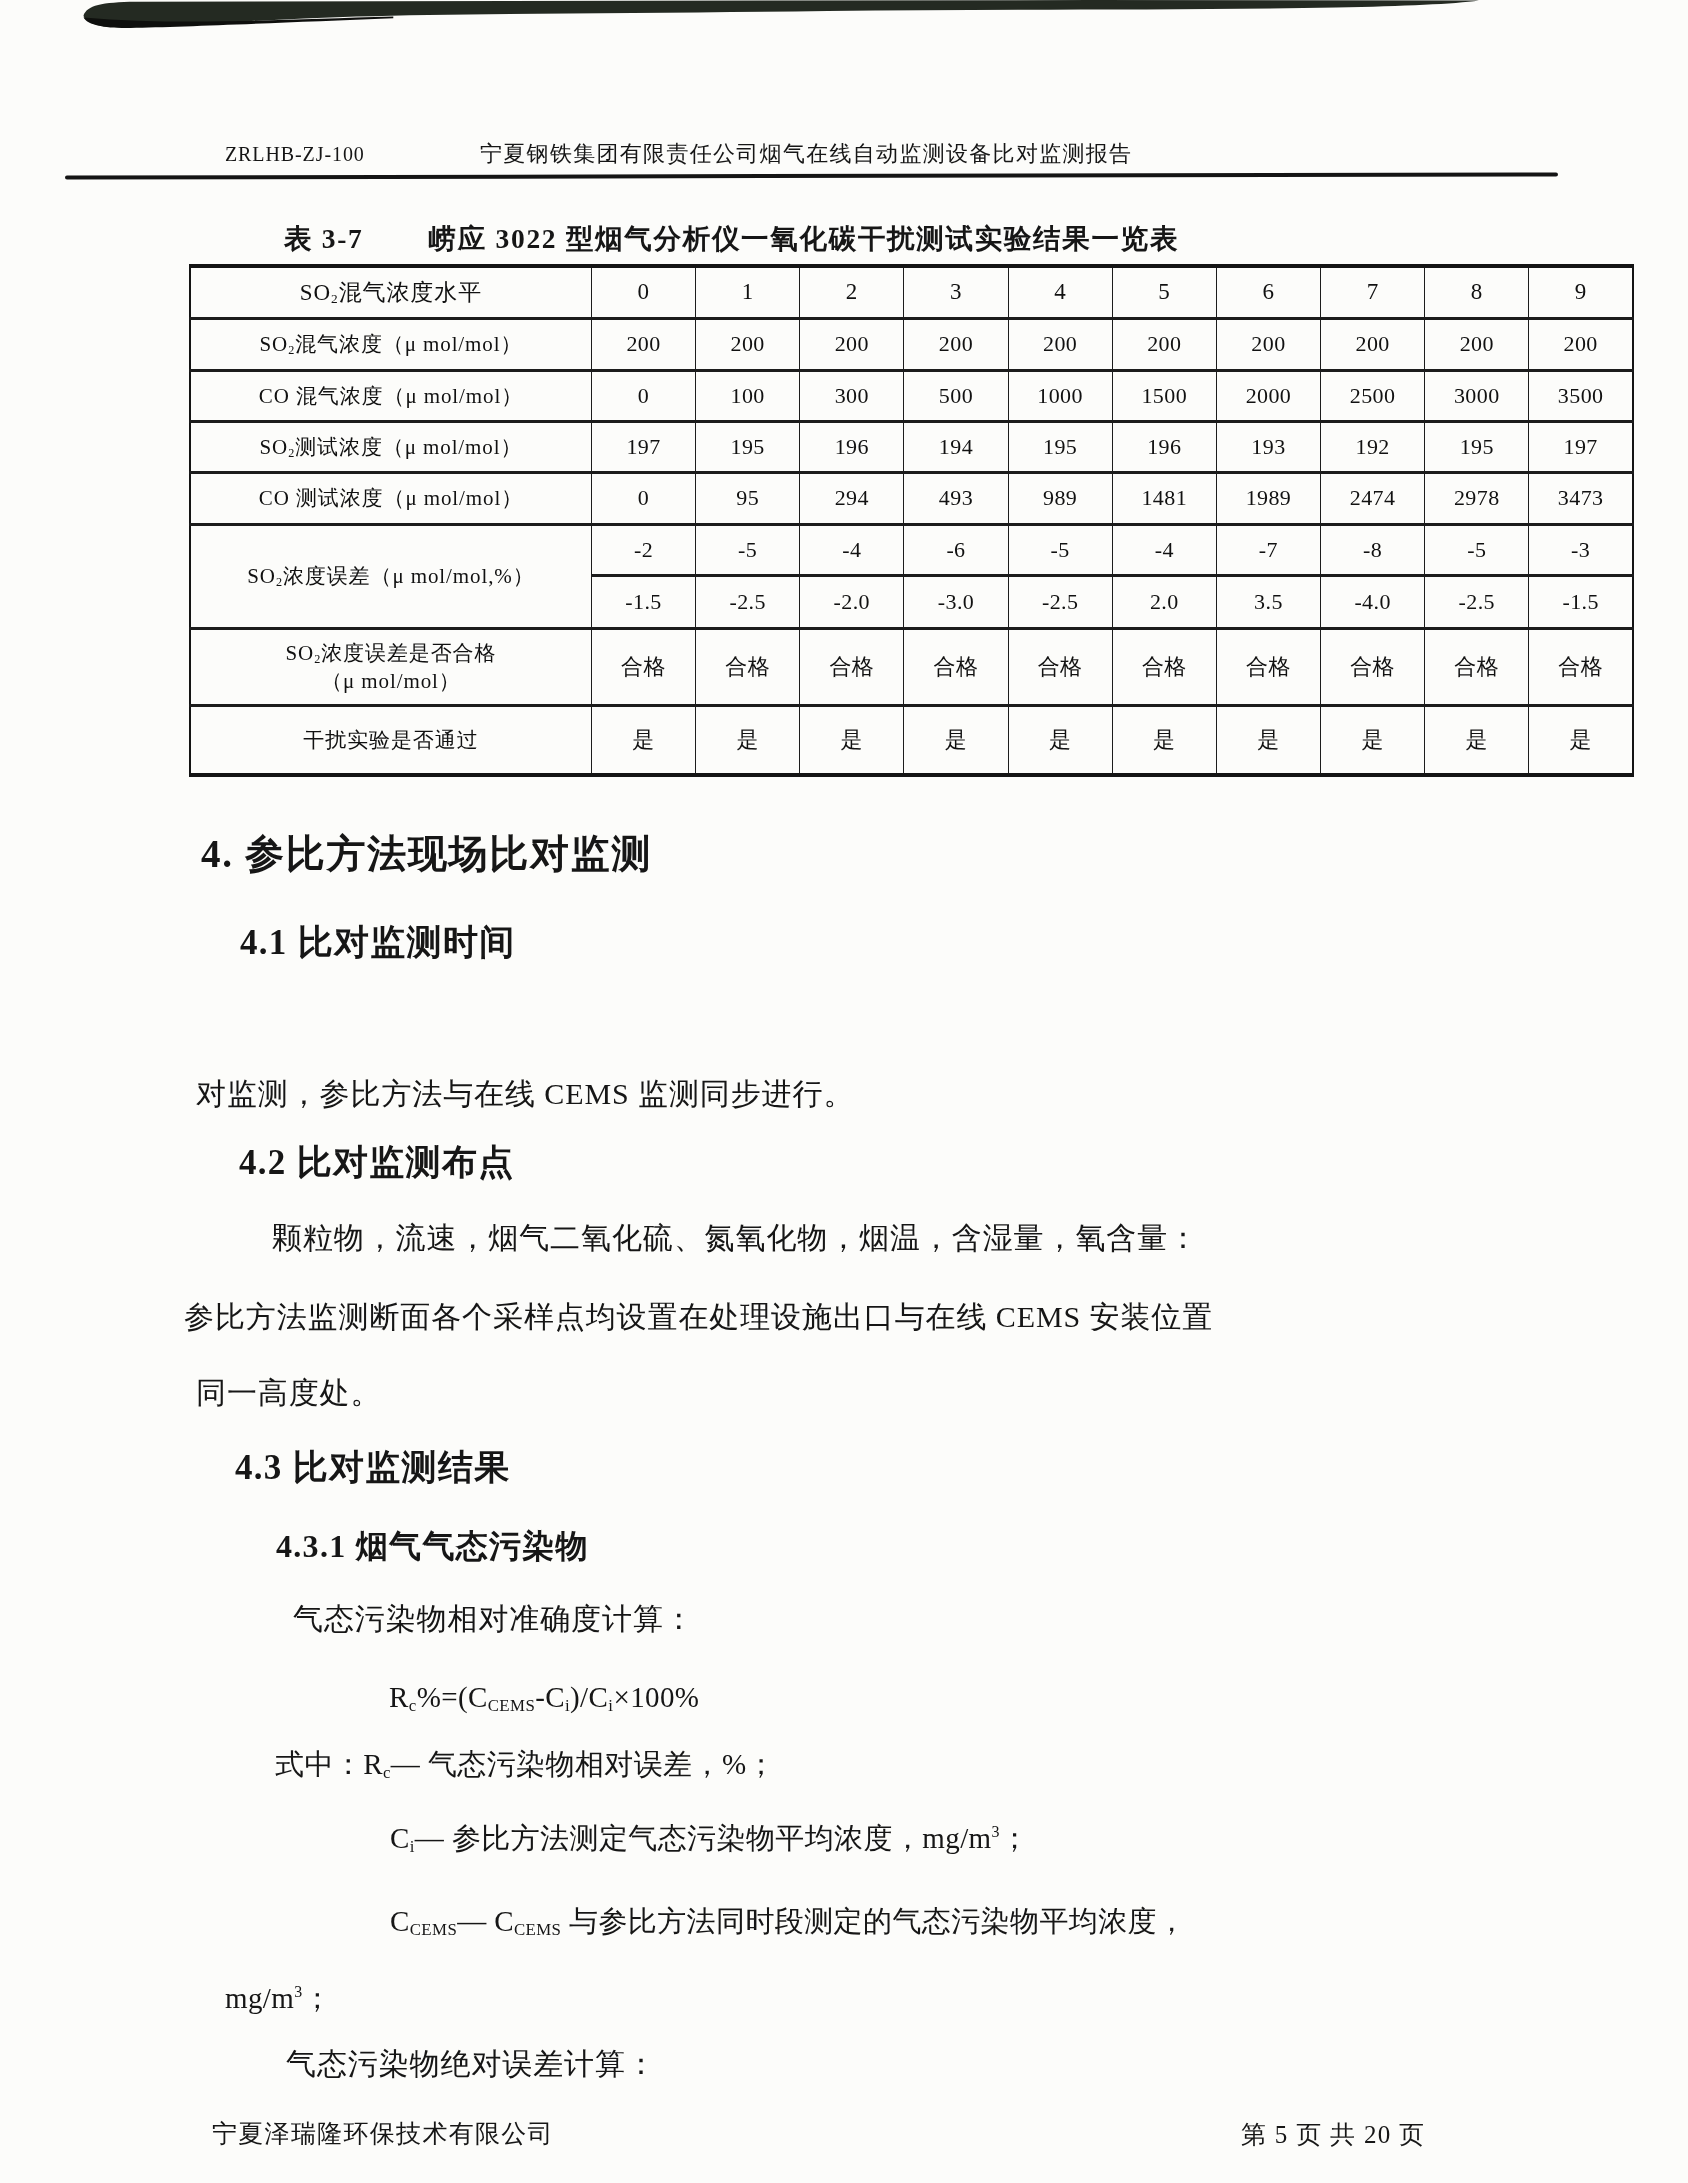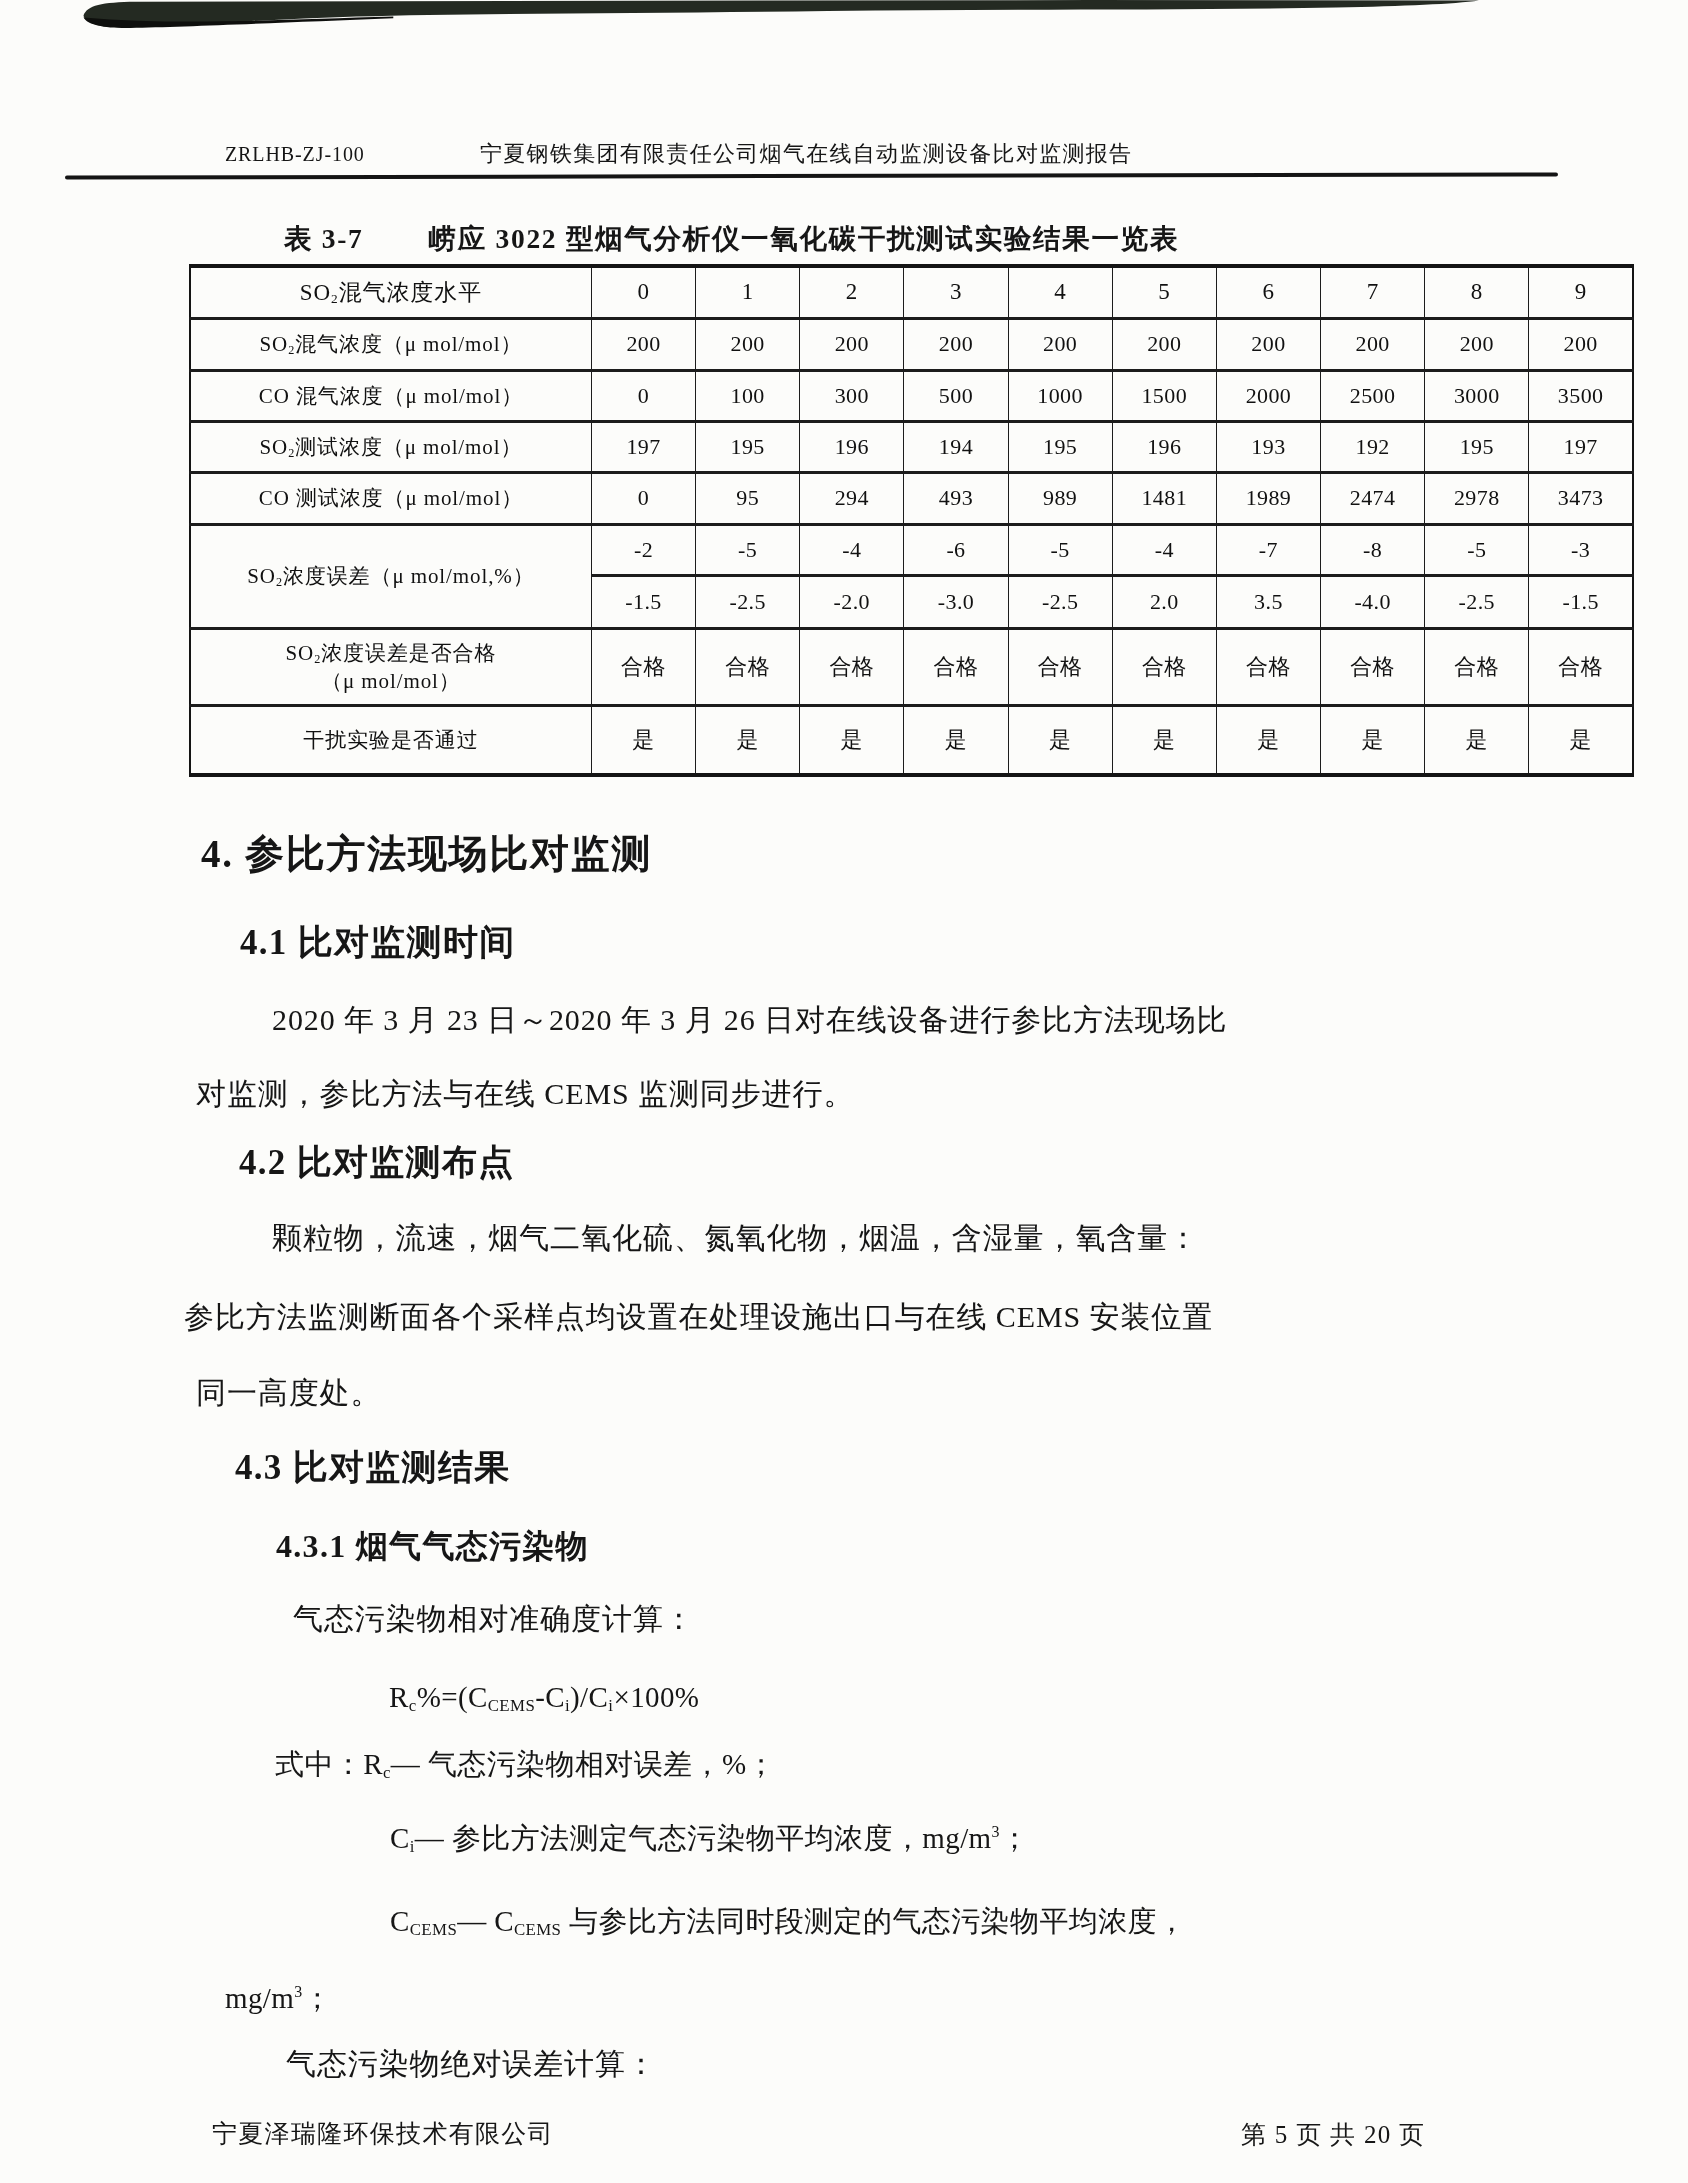--- a/index.html
+++ b/index.html
@@ -182,21 +182,20 @@
           <td class="val">是</td>
           <td class="val">是</td>
           <td class="val">是</td>
           <td class="val">是</td>
         </tr>
       </tbody>
   </table>
 
   <div class="abs h1x b" style="left:201px;top:834px">4. 参比方法现场比对监测</div>
   <div class="abs h2x b" style="left:240px;top:925px">4.1 比对监测时间</div>
-  <div class="abs t68" style="left:272px;top:1004px">2020 年 3 月 23 日～2020 年 3 月 26 日对在线设备进行参比方法现场比</div>
   <div class="abs t68" style="left:196px;top:1078px">对监测，参比方法与在线 CEMS 监测同步进行。</div>
   <div class="abs h2x b" style="left:239px;top:1145px">4.2 比对监测布点</div>
   <div class="abs t68" style="left:272px;top:1222px">颗粒物，流速，烟气二氧化硫、氮氧化物，烟温，含湿量，氧含量：</div>
   <div class="abs t68" style="left:184px;top:1301px">参比方法监测断面各个采样点均设置在处理设施出口与在线 CEMS 安装位置</div>
   <div class="abs t68" style="left:196px;top:1377px">同一高度处。</div>
   <div class="abs h2x b" style="left:235px;top:1450px">4.3 比对监测结果</div>
   <div class="abs h3x b" style="left:276px;top:1530px">4.3.1 烟气气态污染物</div>
   <div class="abs t68" style="left:293px;top:1603px">气态污染物相对准确度计算：</div>
 
   <div class="abs t66" style="left:389px;top:1682px">

